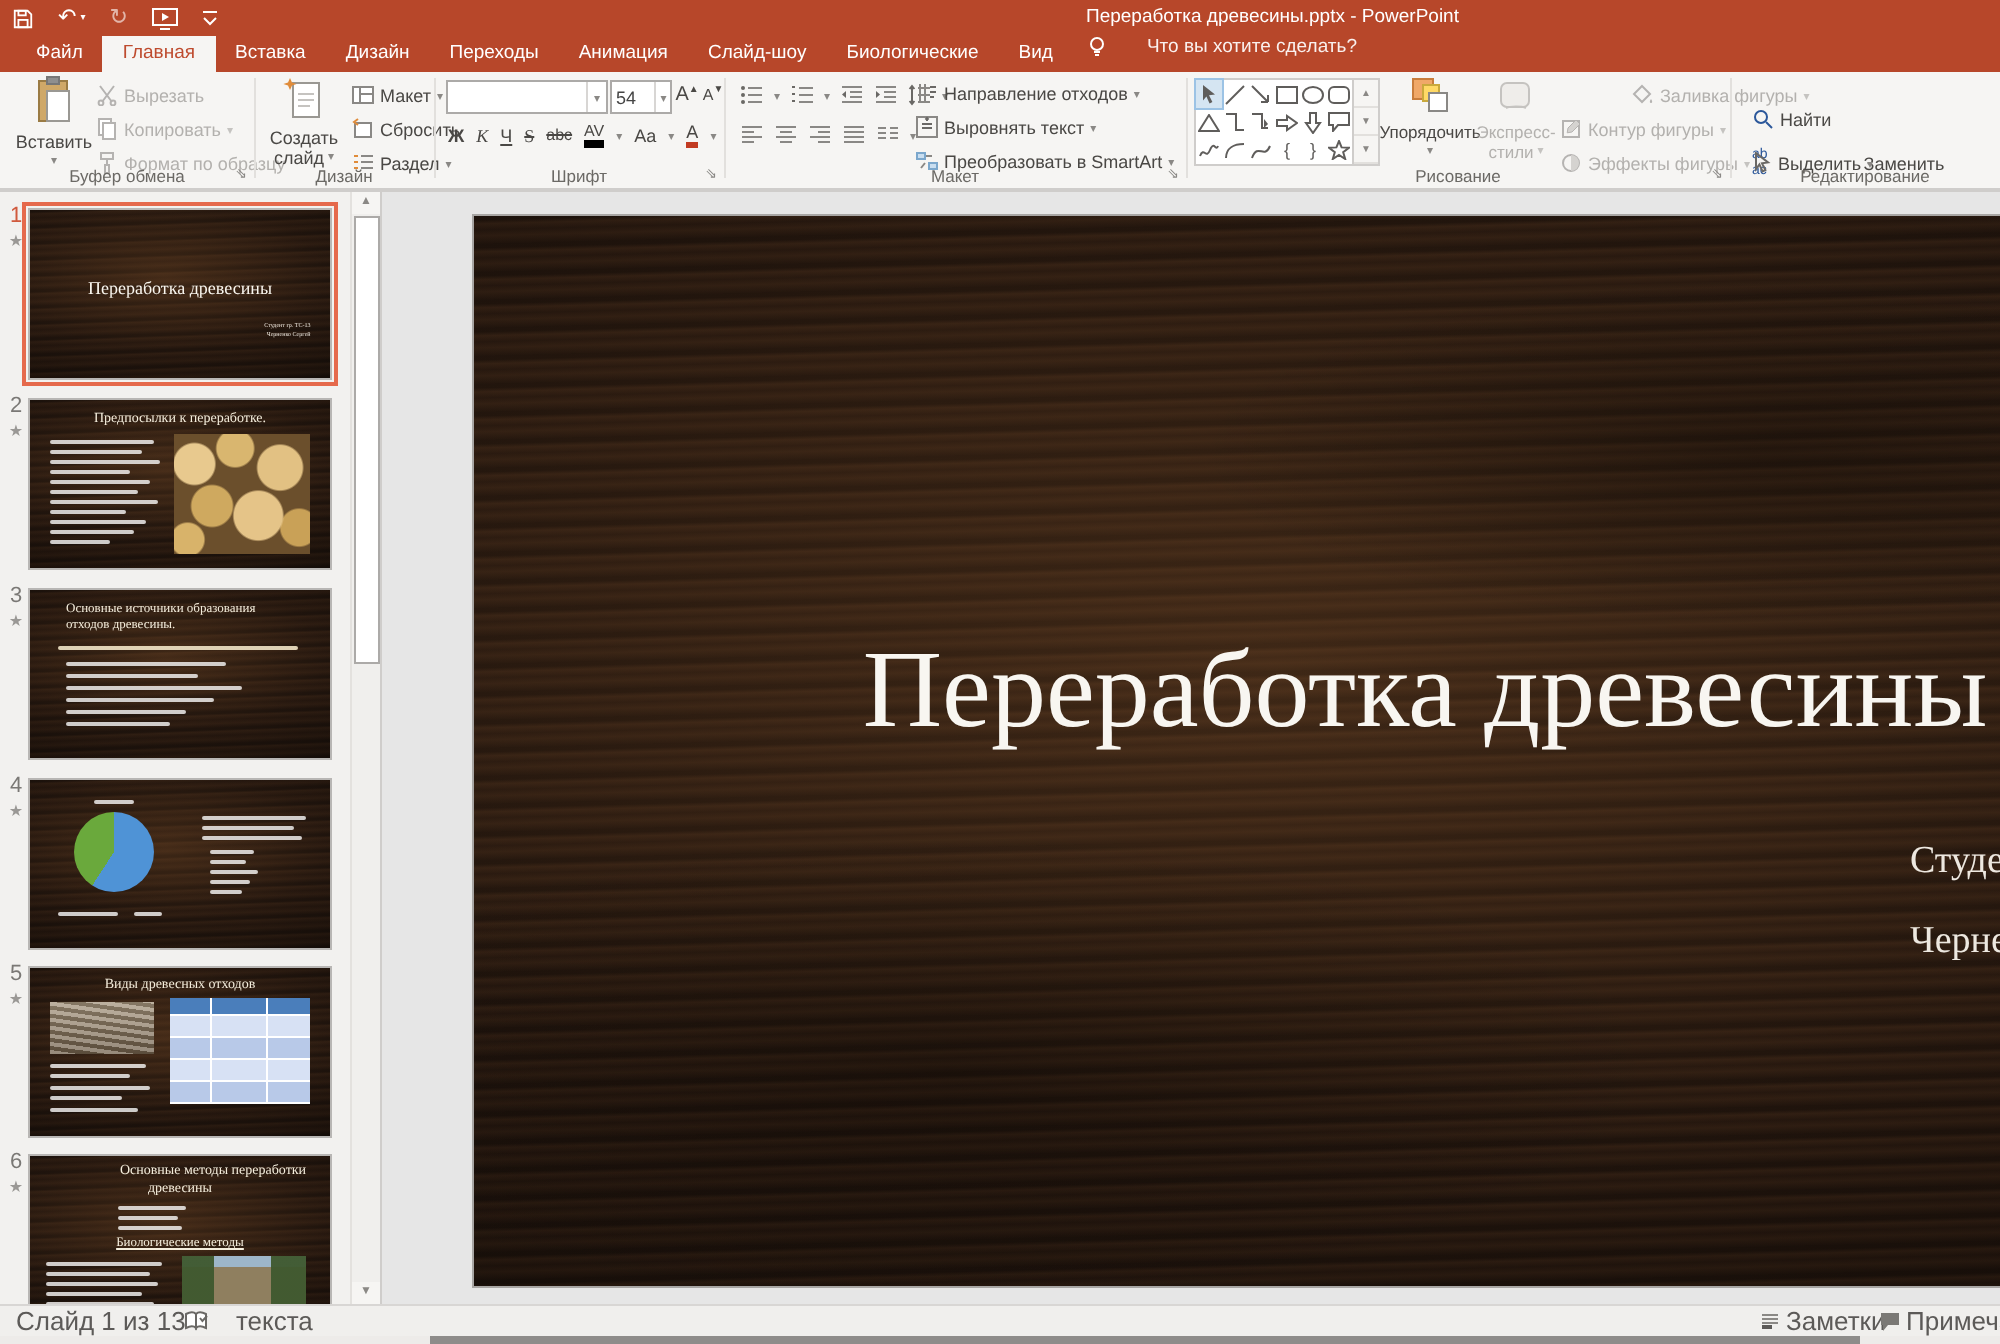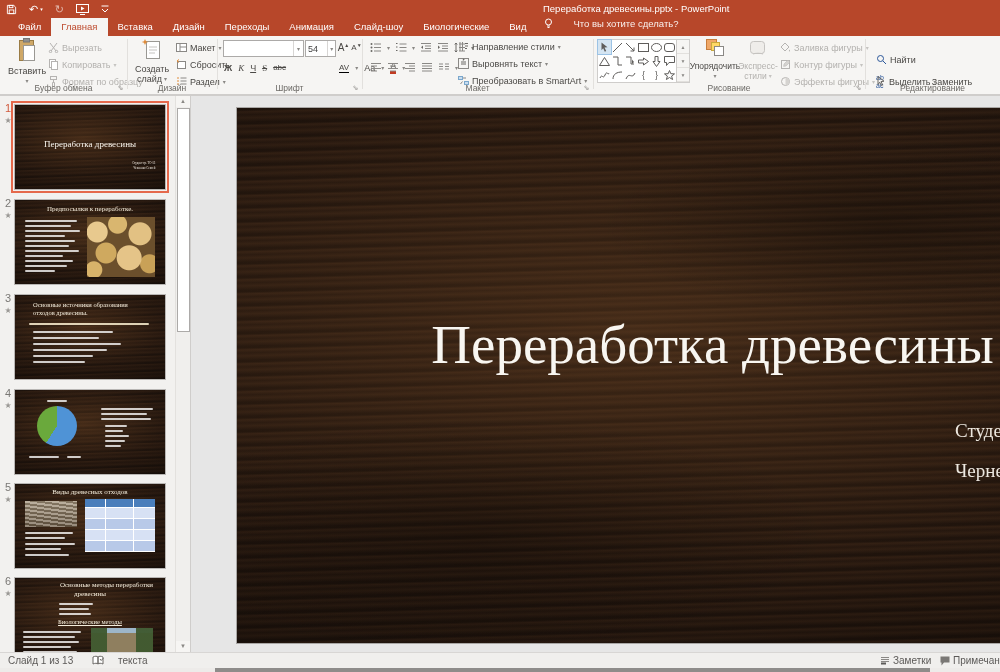--- a/index.html
+++ b/index.html
@@ -76,21 +76,21 @@
       radial-gradient(circle at 10% 88%, #d8b36a 0 8px, transparent 9px);}
   .photo-scraps{position:absolute;background-color:#8d7c64;background-image:
       repeating-linear-gradient(8deg, rgba(255,255,255,.28) 0 2px, rgba(0,0,0,.18) 2px 4px),
       linear-gradient(#a3927a,#6e5d48);}
   .photo-road{position:absolute;background-image:
       linear-gradient(90deg, rgba(62,88,46,.95) 0 26%, rgba(62,88,46,0) 26% 72%, rgba(62,88,46,.95) 72%),
       linear-gradient(180deg,#9db6c9 0 18%, #8f7f5f 18% 100%);}
   .t-table{position:absolute;overflow:hidden;}
   .t-trow{position:relative;border-bottom:1px solid #fff;}
   
-  .statusbar{left:0;top:652px;width:1000px;height:16px;background:#F0EFED;border-top:1px solid #D8D6D4;box-sizing:border-box;font-size:10px;color:#5c5a58;}
+  .statusbar{left:0;top:652px;width:1000px;height:16px;background:#F0EFED;border-top:1px solid #D8D6D4;box-sizing:border-box;font-size:13px;color:#5c5a58;}
   .statusbar .it{position:absolute;top:0;height:15px;display:flex;align-items:center;gap:3px;white-space:nowrap;}
   .hstrip{left:0;top:668px;width:1000px;height:4px;background:#EDEBE9;}
   .hthumb{left:215px;top:0;width:715px;height:4px;background:#8E8C8A;}
   svg{display:block;}
 </style>
 </head>
 <body>
 
 <div id="app">
 
@@ -250,21 +250,21 @@
     <div class="abs fbtn" style="left:350px;top:4px;font-size:8px;">
         <span>A</span>
         <span style="font-size:5px;margin-top:-5px;">▼</span>
       </div>
     <div class="abs mini" style="left:224px;top:24px;gap:6px;">
       <span style="font-weight:bold;">Ж</span>
       <span style="font-style:italic;font-family:'Liberation Serif',serif;">К</span>
       <span style="text-decoration:underline;">Ч</span>
       <span style="text-decoration:line-through;font-family:'Liberation Serif',serif;">S</span>
       <span style="text-decoration:line-through;font-size:8px;">abc</span>
-      <span style="font-size:8px;border-bottom:1px solid #000000;margin-left:47px;">AV</span>
+      <span style="font-size:8px;border-bottom:4px solid #000000;">AV</span>
       <span class="caret">▾</span>
       <span style="font-size:9px;">Aa</span>
       <span class="caret">▾</span>
       <span style="border-bottom:3px solid #C23B22;line-height:9px;">A</span>
       <span class="caret">▾</span>
     </div>
     <div class="abs grouplabel" style="left:217px;width:145px;">Шрифт</div>
     <div class="abs launcher" style="left:351px;">⇘</div>
     <div class="abs vsep" style="left:362px;"></div>
 
@@ -333,21 +333,21 @@
         </span>
         <span class="caret">▾</span>
     </div>
     <div class="abs mini" style="left:458px;top:3px;">
       <span>
           <svg width="11" height="11" viewBox="0 0 11 11">
             <path d="M2 1v9M4.5 1v9" stroke="#8a8885"></path>
             <path d="M7 2.5h3M7 5h3M7 7.5h2" stroke="#6a6865"></path>
           </svg>
         </span>
-      <span>Направление стили</span>
+      <span>Направление отходов</span>
         <span class="caret">▾</span>
     </div>
     <div class="abs mini" style="left:458px;top:20px;">
       <span>
           <svg width="11" height="11" viewBox="0 0 11 11">
             <rect x="0.5" y="0.5" width="10" height="10" fill="none" stroke="#8a8885"></rect>
             <path d="M3 4h5M3 6h5" stroke="#6a6865"></path>
             <path d="M5.5 1v1.5M4.7 1.8L5.5 1l.8.8" stroke="#6a6865" fill="none"></path>
           </svg>
         </span>
@@ -478,21 +478,21 @@
             <rect x="2.5" y="3.5" width="14" height="12" rx="3" fill="#EFEDEA" stroke="#c5c3c0"></rect>
             <path d="M5 16c2-1 8-1 10 0" stroke="#c5c3c0" fill="none"></path>
           </svg>
       </span>
       <span>Экспресс-</span>
       <span style="display:flex;gap:2px;align-items:center;">
           <span>стили</span>
           <span class="caret dim">▾</span>
         </span>
     </div>
-    <div class="abs mini dim" style="left:780px;top:4px;justify-content:flex-end;">
+    <div class="abs mini dim" style="left:816px;top:4px;justify-content:flex-end;">
       <span>
           <svg width="11" height="11" viewBox="0 0 11 11">
             <path d="M5 1L9 5 5 9 1 5z" fill="none" stroke="#b5b3b1"></path>
             <path d="M9.5 7.5c.8 1 .8 2-.0 2-.8 0-.8-1 0-2z" fill="#b5b3b1"></path>
           </svg>
         </span>
       <span>Заливка фигуры</span>
         <span class="caret dim">▾</span>
     </div>
     <div class="abs mini dim" style="left:780px;top:21px;">

